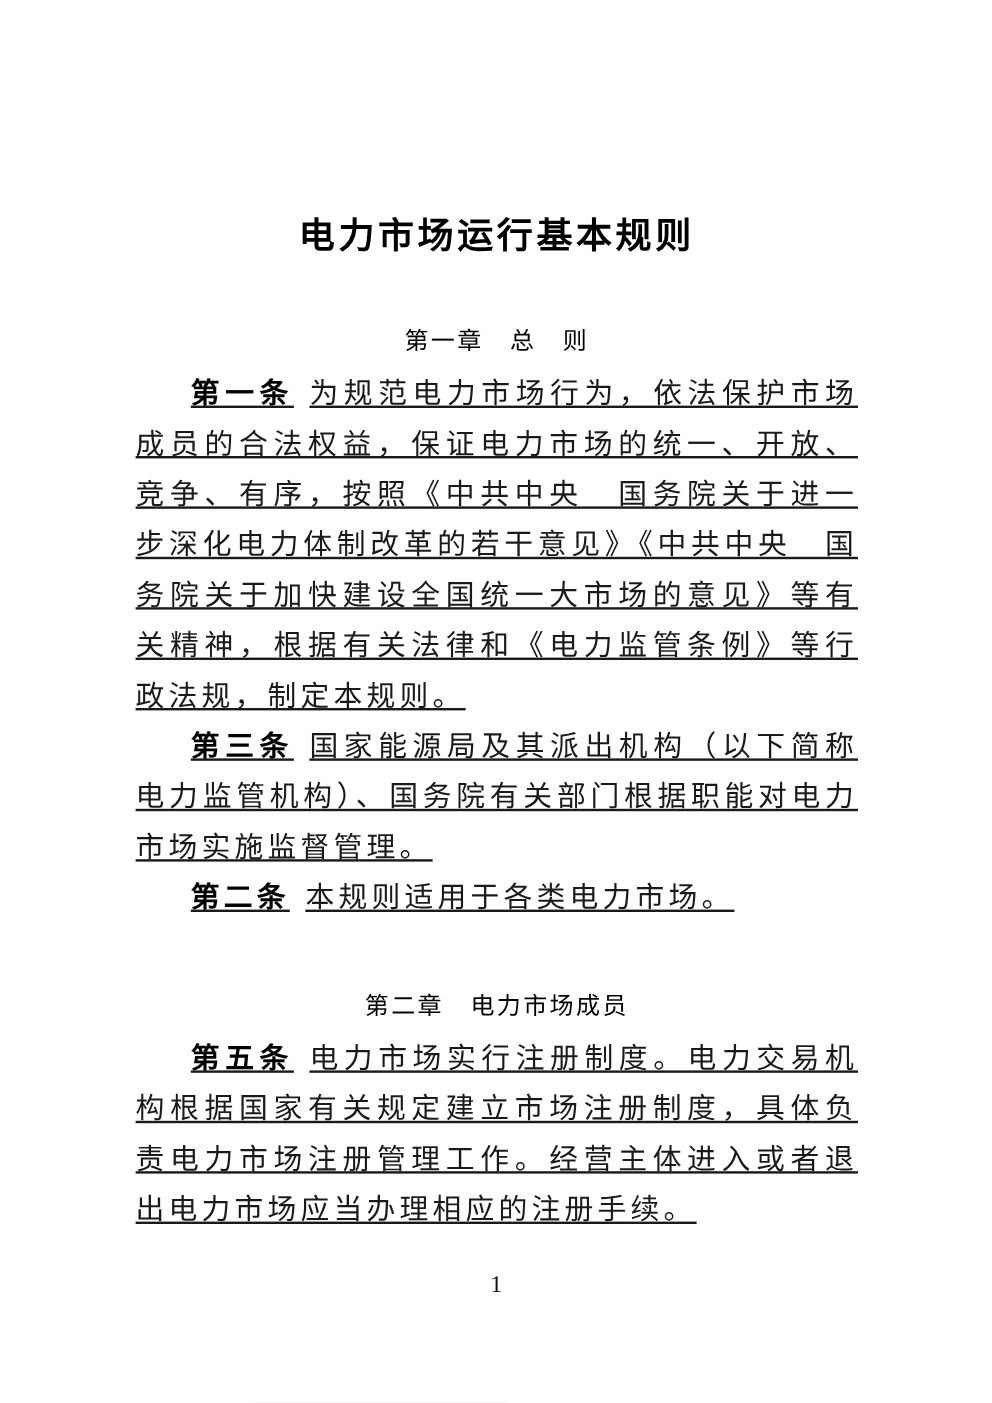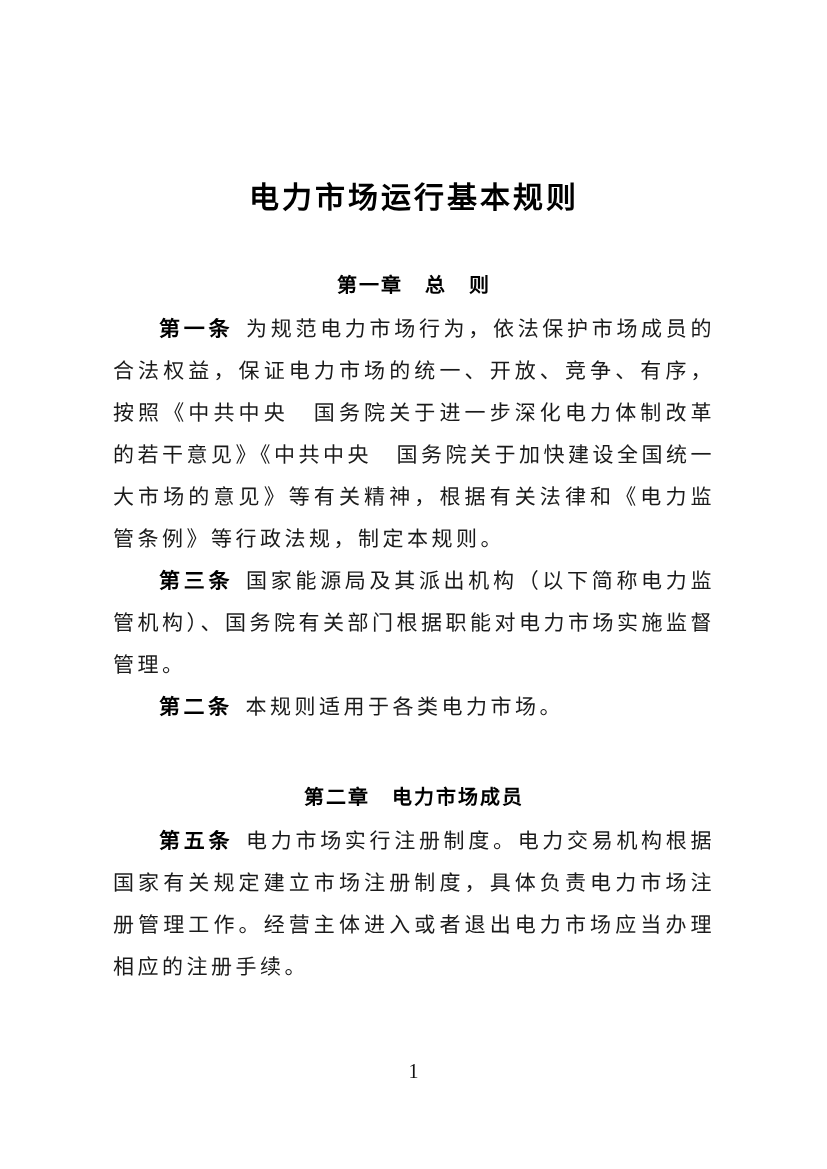--- a/index.html
+++ b/index.html
@@ -23,35 +23,36 @@
     font-weight: bold;
     letter-spacing: 3px;
     color: #000000;
   }
   .chapter-heading {
     margin: 54px 0 8px 0;
     text-align: center;
     font-family: "Liberation Sans", "DejaVu Sans", sans-serif;
     font-size: 20px;
     line-height: 30px;
-    font-weight: bold;
+    font-weight: normal;
     letter-spacing: 2px;
     color: #000000;
   }
   .chapter-heading.second {
   }
   .article {
     margin: 0;
     font-family: "Liberation Serif", "DejaVu Serif", serif;
-    font-size: 21px;
+    font-size: 24px;
     line-height: 42px;
     letter-spacing: 3.5px;
     text-align: justify;
     text-indent: 46px;
     color: #1a1a1a;
+    text-decoration: underline;
   }
   .chapter .article:first-of-type { margin-top: 8px; }
   .article-label {
     font-weight: bold;
     font-family: "Liberation Sans", "DejaVu Sans", sans-serif;
     margin-right: 13px;
     color: #000000;
   }
   .page-number {
     position: absolute;

